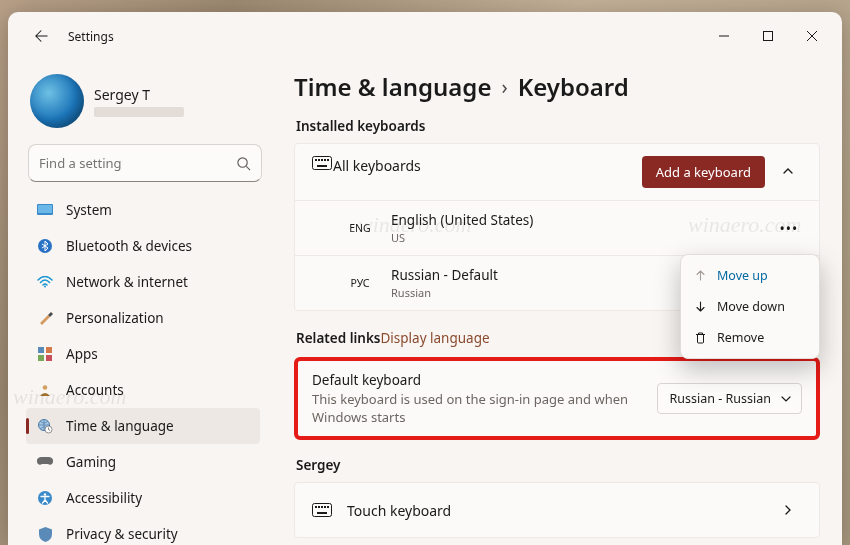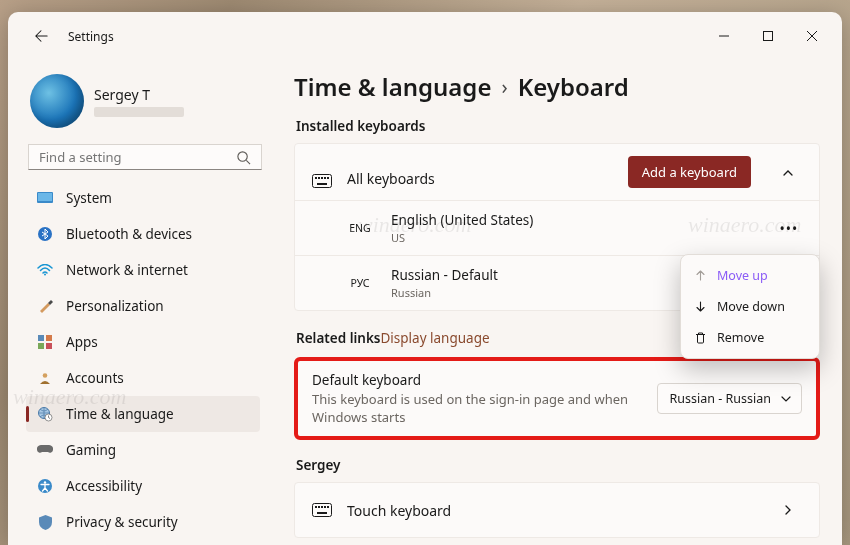--- a/index.html
+++ b/index.html
@@ -10,35 +10,35 @@
 .titlebar .back { width: 34px; height: 34px; display: flex; align-items: center; justify-content: center; border-radius: 4px; }
 .titlebar .title { margin-left: 10px; font-size: 12px; color: #1a1a1a; }
 .titlebar .spacer { flex: 1; }
 .winbtn { width: 44px; height: 30px; display: flex; align-items: center; justify-content: center; color: #1a1a1a; }
 .body { flex: 1; display: flex; overflow: hidden; }
 .sidebar { width: 264px; padding: 8px 8px 0 18px; display: flex; flex-direction: column; overflow: hidden; }
 .profile { display: flex; align-items: center; gap: 10px; padding: 6px 4px 10px 4px; }
 .avatar { width: 54px; height: 54px; border-radius: 50%; background: radial-gradient(circle at 35% 35%, #6ec1e4 0%, #1b74b8 55%, #0e4c7b 100%); box-shadow: inset -4px -4px 8px rgba(0,0,0,0.2); }
 .profile .name { font-size: 14px; color: #1a1a1a; }
 .profile .email { display:block; width: 90px; height: 10px; background: #e3ddd8; border-radius: 2px; margin-top:3px; }
-.search { display: flex; align-items: center; height: 24px; background: #fdfbfa; border: 1px solid #d9d4cf; border-bottom: 1.5px solid #8a8581; border-radius: 0; padding: 12px 10px; margin: 6px 2px 10px 2px; }
+.search { display: flex; align-items: center; height: 24px; background: #fdfbfa; border: 1px solid #d9d4cf; border-bottom: 1.5px solid #8a8581; border-radius: 8px; padding: 18px 10px; margin: 6px 2px 10px 2px; }
 .search input { flex: 1; border: 0; background: transparent; outline: 0; font-size: 13px; color: #5d5a56; }
 .nav { flex: 1; overflow-y: auto; padding-right: 4px; }
 .nav-item { display: flex; align-items: center; gap: 12px; height: 36px; border-radius: 4px; padding: 0 10px; font-size: 13.5px; color: #1a1a1a; position: relative; cursor: default; }
 .nav-item.active { background: #eee8e4; }
 .nav-item.active::before { content: ""; position: absolute; left: 0; top: 10px; width: 3px; height: 16px; background: #8a2824; border-radius: 2px; }
 .ni { width: 18px; height: 18px; display: inline-flex; align-items: center; justify-content: center; font-size: 14px; }
 .main { flex: 1; padding: 10px 22px 0 22px; overflow: hidden; position: relative; }
 .crumb { display: flex; align-items: center; gap: 10px; font-weight: 600; color: #1a1a1a; }
 .crumb .c1 { font-size: 24px; }
 .crumb .sep { font-size: 20px; font-weight: 400; color: #4a4a4a; }
 .crumb .c2 { font-size: 24px; }
 .section-title { font-size: 13.5px; font-weight: 600; margin: 14px 0 8px 2px; color: #1a1a1a; }
 .card { background: #fcfaf9; border: 1px solid #eee9e5; border-radius: 4px; padding: 0; }
-.row { display: flex; align-items: flex-end; padding: 12px 16px; gap: 14px; }
+.row { display: flex; align-items: flex-start; padding: 12px 16px; }
 .kb-icon { width: 22px; display: flex; justify-content: center; color: #1a1a1a; }
 .all-kb-text { flex: 1; font-size: 14px; color: #1a1a1a; }
 .add-btn { background: #8a2824; color: #fff; border: 0; border-radius: 4px; padding: 7px 14px; font-size: 13px; cursor: default; }
 .expand { width: 30px; height: 30px; display: flex; align-items: center; justify-content: center; margin-left: 8px; }
 .kb-entry { display: flex; align-items: center; padding: 10px 16px 10px 48px; gap: 14px; border-top: 1px solid #eee9e5; }
 .lang-tag { width: 34px; font-size: 10.5px; text-align: center; color: #1a1a1a; }
 .kb-info { flex: 1; }
 .kb-info .kn { font-size: 13.5px; color: #1a1a1a; }
 .kb-info .ks { font-size: 11px; color: #6b6661; margin-top: 1px; }
 .more { width: 28px; height: 28px; display: flex; align-items: center; justify-content: center; letter-spacing: 1px; font-size: 14px; color: #1a1a1a; }
@@ -47,21 +47,21 @@
 .related .lnk { color: #8a4a2e; }
 .highlight-card { border: 4px solid #e41b17; border-radius: 6px; background: #fcfaf9; margin-top: 6px; }
 .hc-row { display: flex; align-items: center; padding: 10px 14px; }
 .hc-text { flex: 1; }
 .hc-text .t { font-size: 13.5px; color: #1a1a1a; }
 .hc-text .s { font-size: 13px; color: #6b6661; margin-top: 1px; }
 .select { display: flex; align-items: center; gap: 10px; border: 1px solid #d9d4cf; background: #fdfbfa; border-radius: 4px; padding: 6px 10px 6px 12px; font-size: 12.5px; color: #1a1a1a; }
 .touch-row { display:flex; align-items:center; padding: 12px 16px; gap:14px; }
 .context-menu { position: absolute; right: 22px; top: 194px; width: 140px; background: #fcfaf9; border: 1px solid #e2ddd8; border-radius: 8px; box-shadow: 0 10px 26px rgba(0,0,0,0.25); padding: 5px; z-index: 50; }
 .cm-item { display: flex; align-items: center; gap: 10px; padding: 7px 8px; font-size: 12.5px; color: #1a1a1a; border-radius: 4px; }
-.cm-item.disabled { color: #8b5cf6; }
+.cm-item.disabled { color: #0369a1; }
 
 .wm { position: absolute; font-size: 22px; color: rgba(0,0,0,0.08); pointer-events: none; font-style: italic; font-family: Georgia, serif; }
 .wm1 { left: 5px; top: 372px; }
 .wm2 { left: 350px; top: 200px; }
 .wm3 { left: 680px; top: 200px; }
 svg { display: block; }
 </style>
 </head>
 <body>
 

